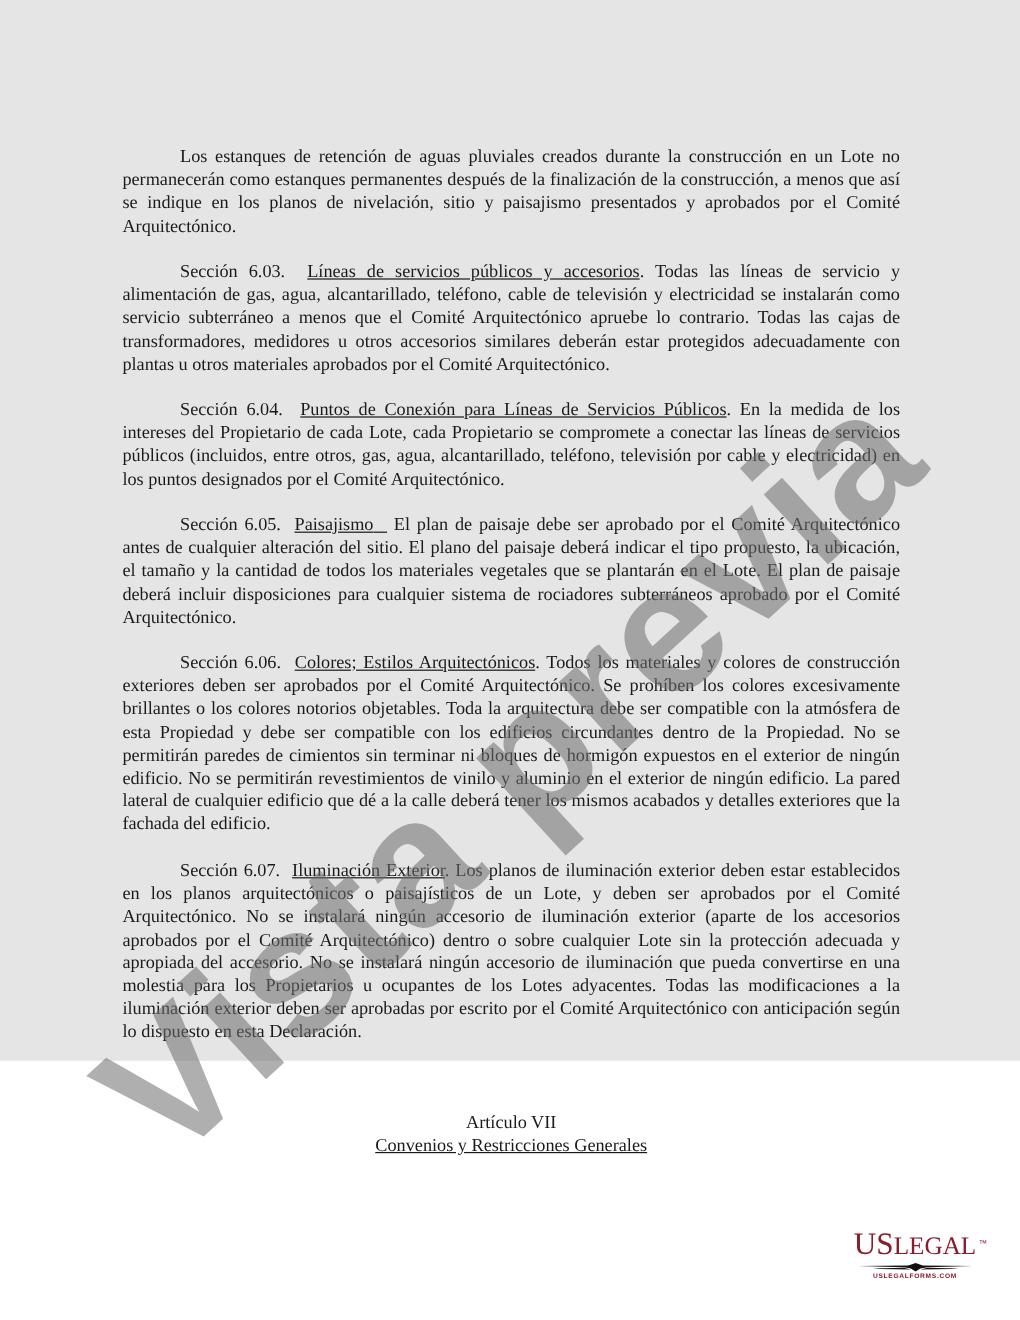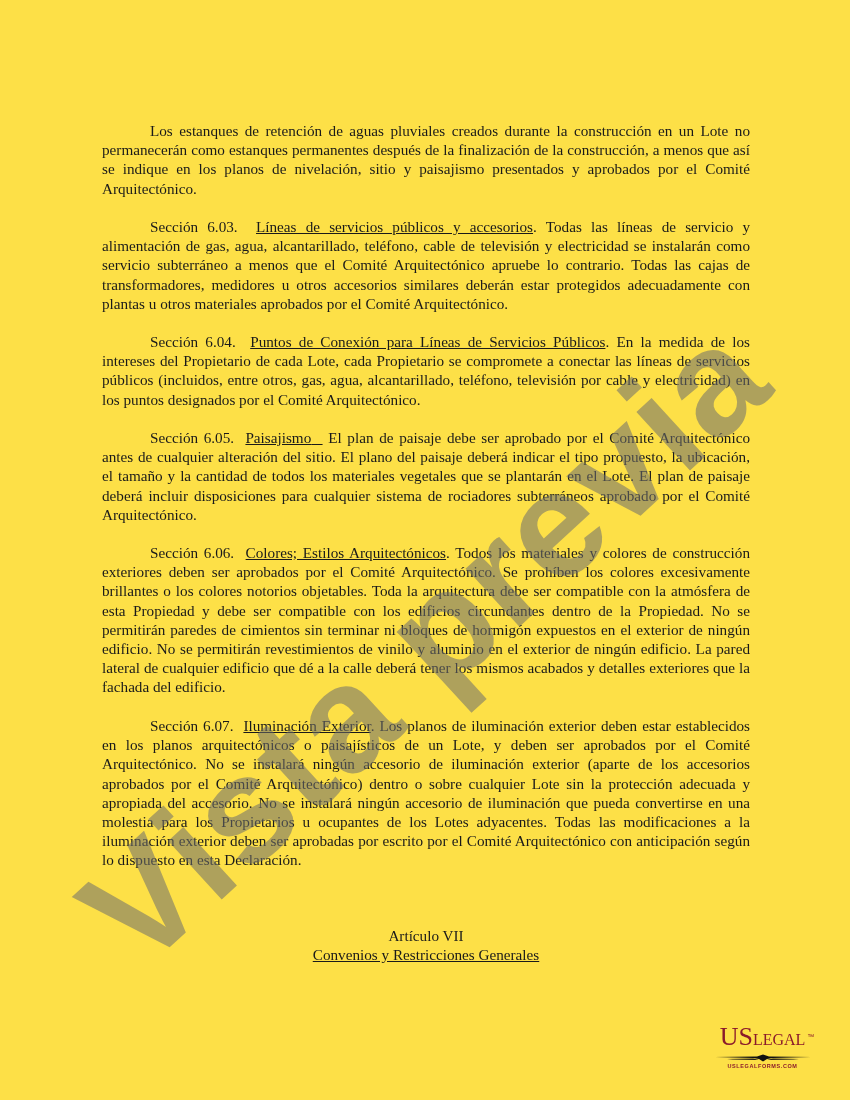--- a/index.html
+++ b/index.html
@@ -1,19 +1,19 @@
 <!DOCTYPE html>
 <html><head>
   <meta charset="utf-8">
   <style>
     html, body { margin: 0; padding: 0; background: #ffffff; }
     body { width: 850px; height: 1100px; position: relative; overflow: hidden; }
     .page {
-      position: absolute; left: 0; top: 0; width: 850px; height: 1100px;
-      background: #fde047;
+      position: absolute; left: 0; top: 0; width: 850px; height: 884px;
+      background: #e5e5e5;
       font-family: "Liberation Serif", "DejaVu Serif", serif;
       color: #1a1a1a;
       font-size: 15.2px;
       line-height: 19.2px;
     }
     .para {
       position: absolute;
       left: 102px;
       width: 648px;
       text-align: justify;
@@ -55,21 +55,21 @@
       text-align: center;
     }
     .logo-word {
       font-family: "Liberation Serif", "DejaVu Serif", serif;
       font-size: 26px;
       color: #8b1a2b;
       letter-spacing: 0px;
       line-height: 26px;
       position: relative;
     }
-    .logo-word .small { font-size: 16px; }
+    .logo-word .small { font-size: 21px; }
     .logo-tm { font-size: 7px; position: absolute; top: 0px; margin-left: 2px; color: #8b1a2b; font-family: "Liberation Sans", sans-serif; }
     .logo-wings { display: block; margin: 1px auto 0; }
     .logo-url {
       font-family: "Liberation Sans", "DejaVu Sans", sans-serif;
       font-size: 5.5px; font-weight: bold;
       color: #8b1a2b;
       letter-spacing: 0.6px;
       line-height: 8px;
     }
   </style>

